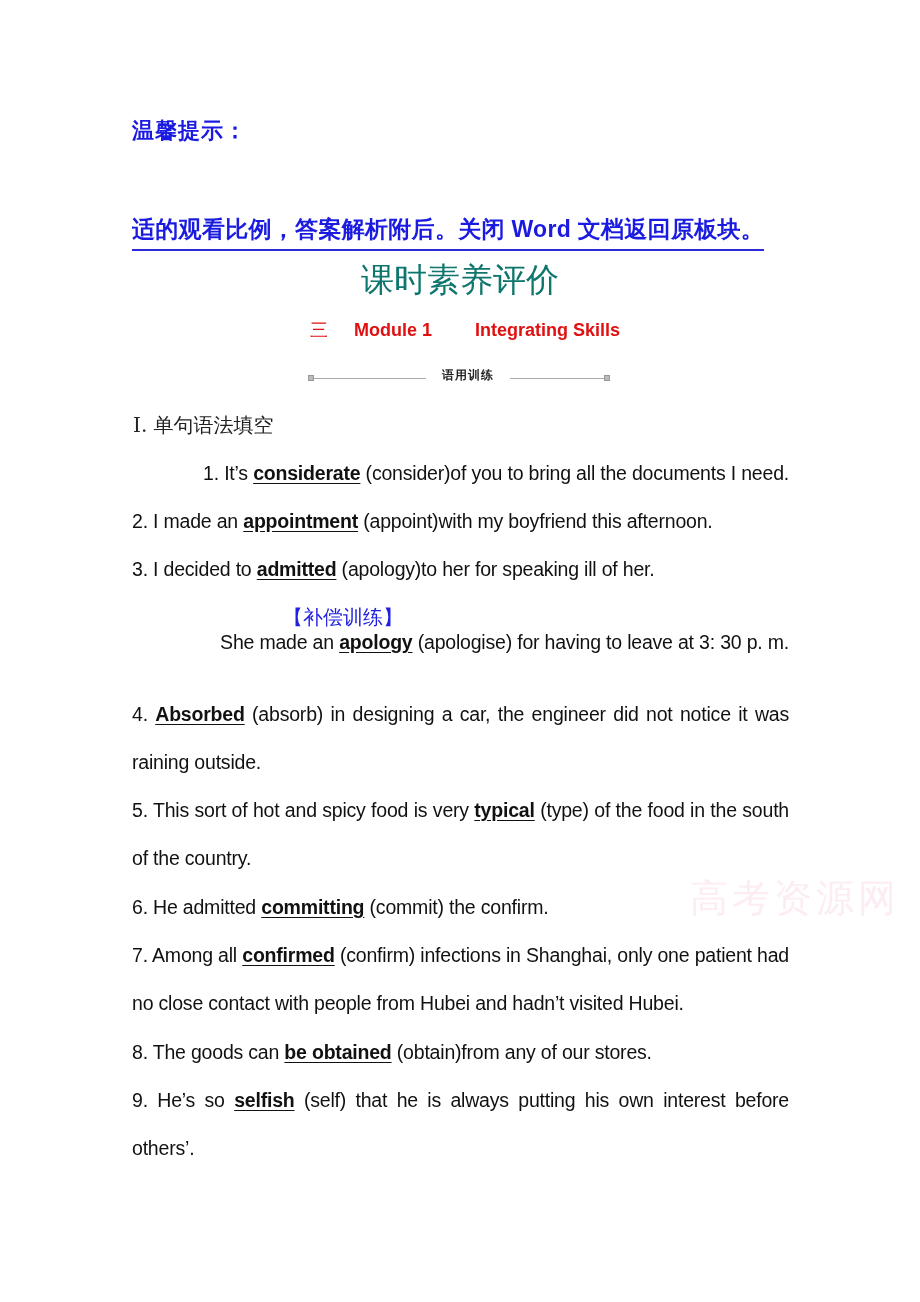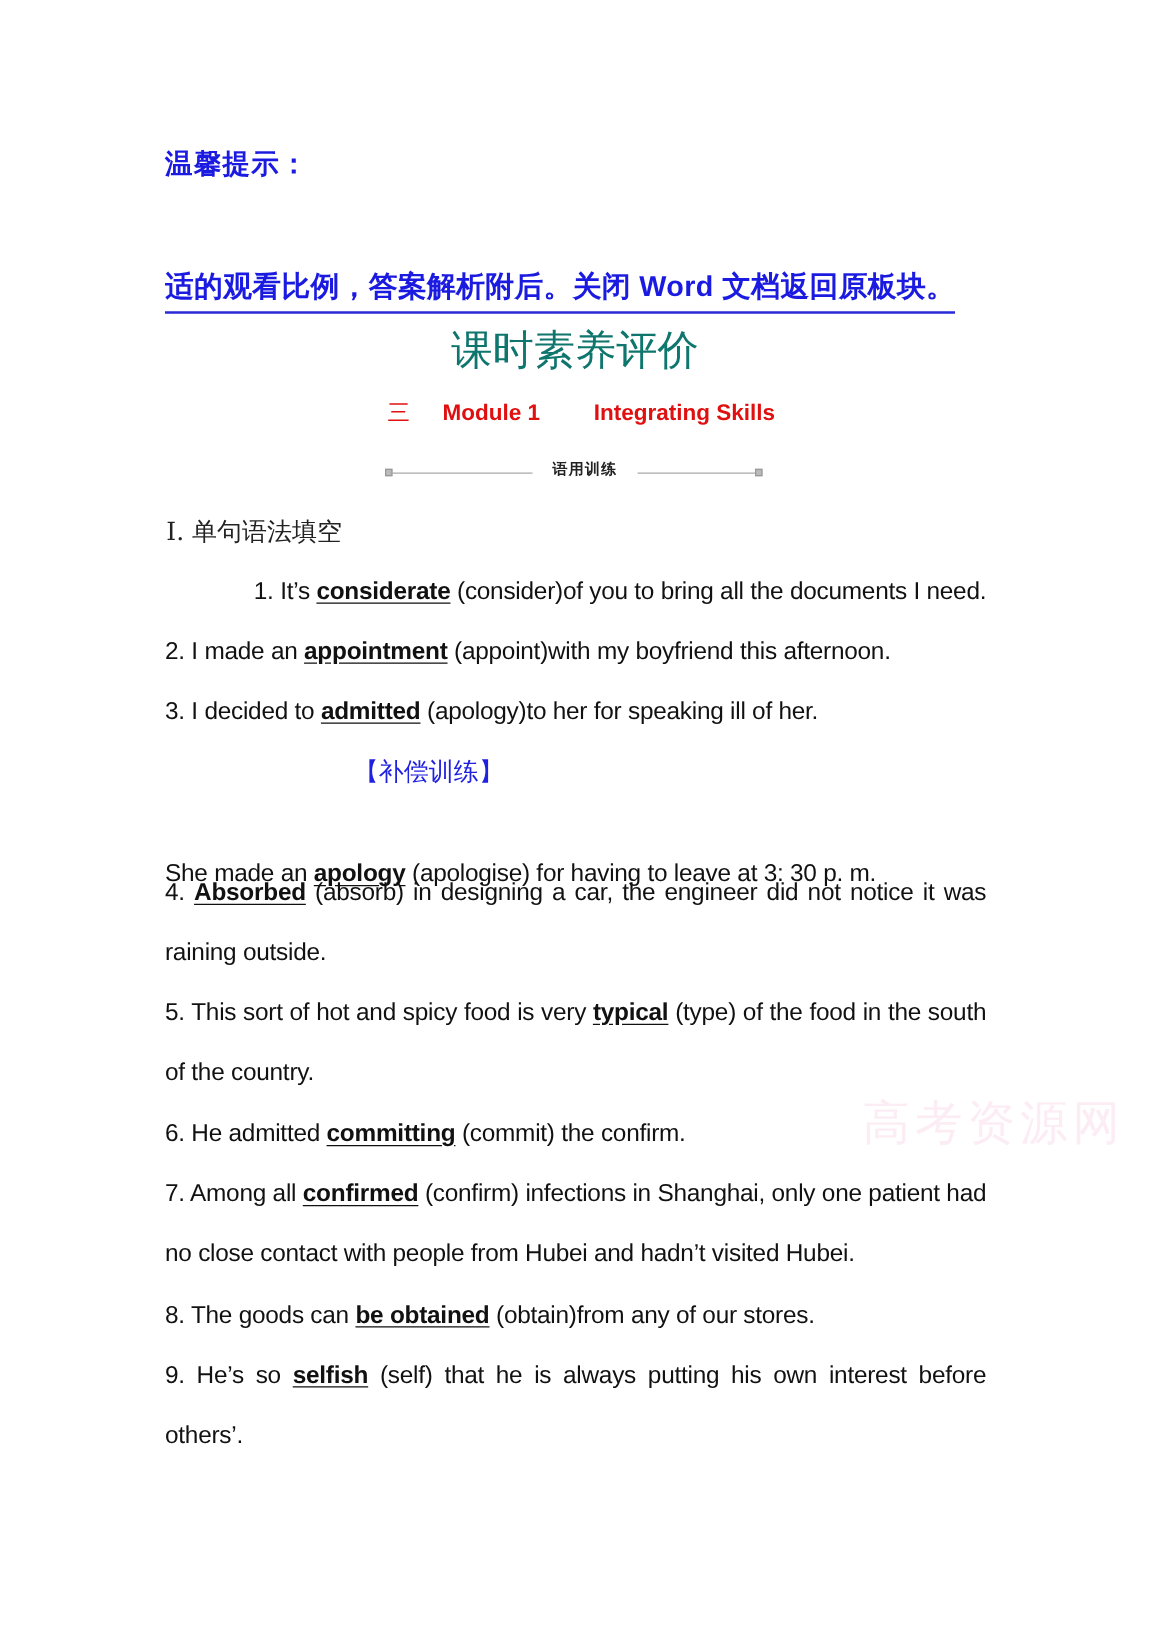--- a/index.html
+++ b/index.html
@@ -69,21 +69,21 @@
 </div>
 <div class="para" style="top:497px;">
   <span>2. I made an </span><span class="ans">appointment</span><span> (appoint)with my boyfriend this afternoon.</span>
 </div>
 <div class="para" style="top:545px;">
   <span>3. I decided to </span><span class="ans">admitted</span><span> (apology)to her for speaking ill of her.</span>
 </div>
 
 <div class="supp">【补偿训练】</div>
 
-<div class="para" style="top:675px;">
+<div class="para" style="top:618px;text-align:right;">
   <span>She made an </span><span class="ans">apology</span><span> (apologise) for having to leave at 3: 30 p. m.</span>
 </div>
 <div class="para justify" style="top:690px;">
   <span>4. </span><span class="ans">Absorbed</span><span> (absorb) in designing a car, the engineer did not notice it was raining outside.</span>
 </div>
 <div class="para justify" style="top:786px;">
   <span>5. This sort of hot and spicy food is very </span><span class="ans">typical</span><span> (type) of the food in the south of the country.</span>
 </div>
 <div class="para" style="top:883px;">
   <span>6. He admitted </span><span class="ans">committing</span><span> (commit) the confirm.</span>

